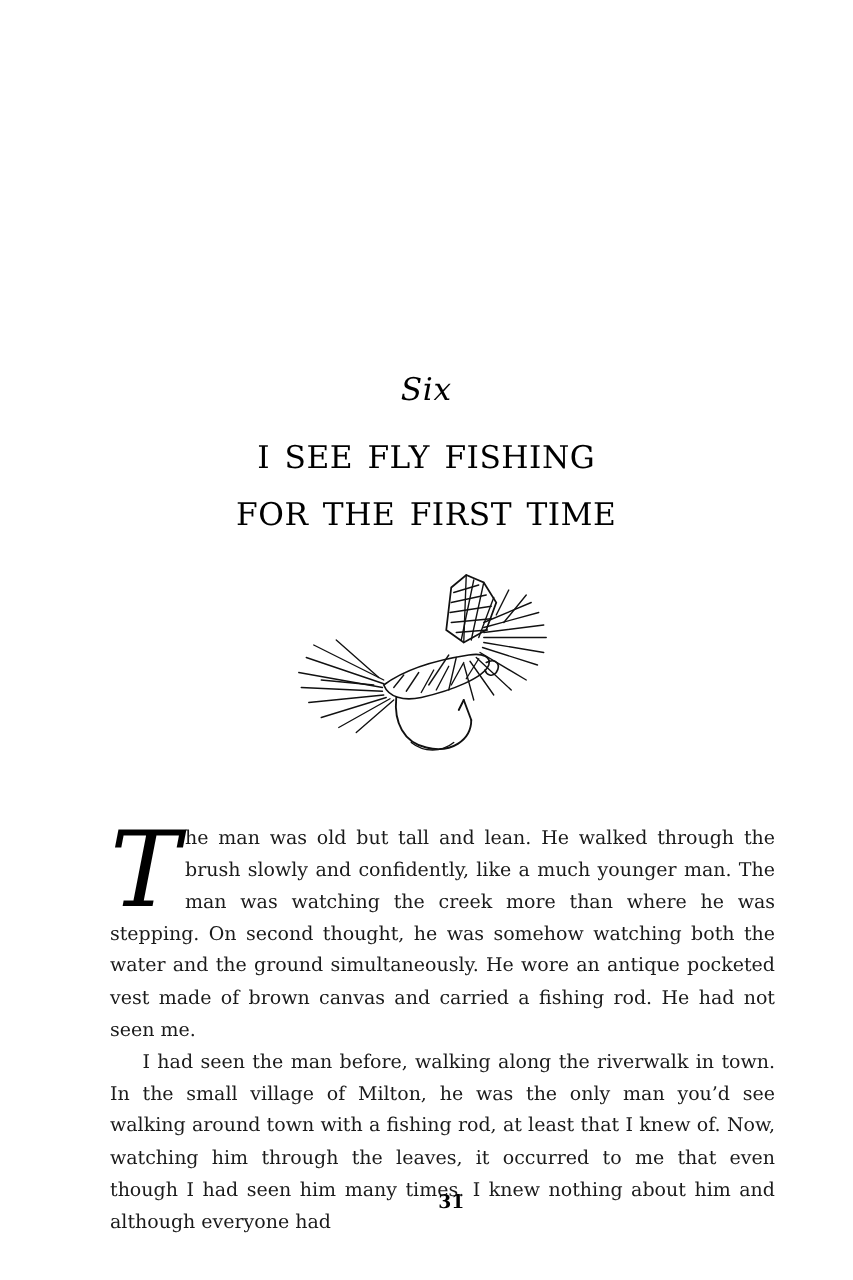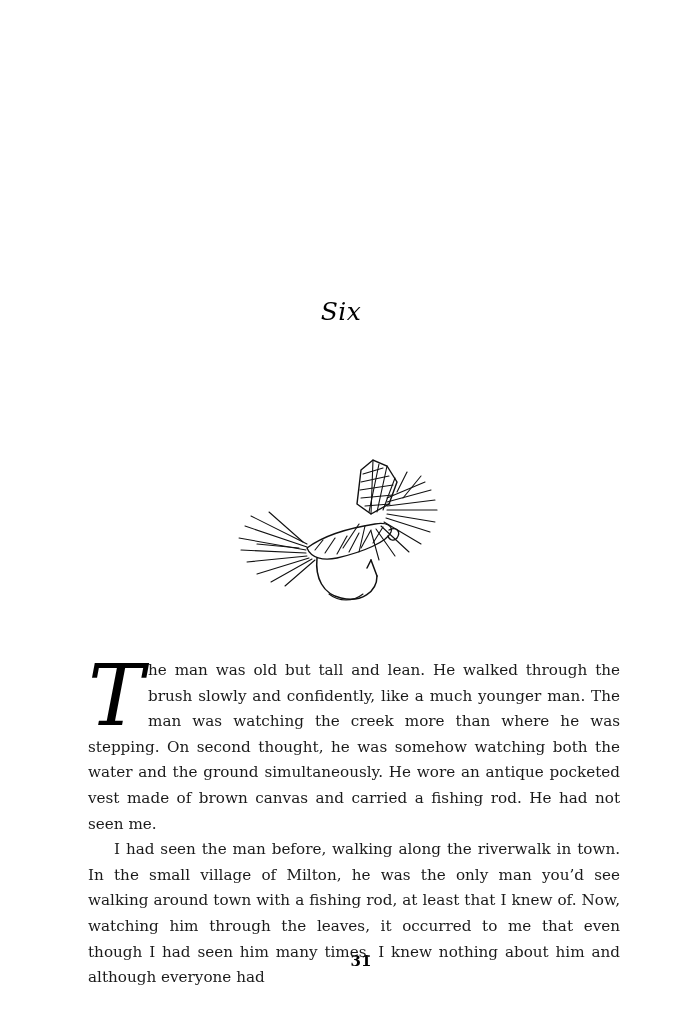--- a/index.html
+++ b/index.html
@@ -113,20 +113,24 @@
     margin-left: 40px;
   }
 </style>
 </head>
 <body>
 
 <div class="page">
 
   <div class="chapter-head">
     <div class="chapter-number">Six</div>
+    <div class="chapter-title">
+      <span class="line">I See Fly Fishing</span>
+      <span class="line">for the First Time</span>
+    </div>
   </div>
 
   <div class="illustration">
     <svg width="260" height="175" viewBox="0 0 260 175" fill="none" stroke="#111111" stroke-width="1.1" stroke-linecap="round">
 
       <path d="M150 18 L162 8 L176 14 L186 30 L178 52 L160 62 L146 52 Z" stroke-width="1.4"></path>
       <path d="M152 22 L172 16"></path>
       <path d="M150 30 L178 24"></path>
       <path d="M149 38 L182 33"></path>
       <path d="M150 46 L182 43"></path>

